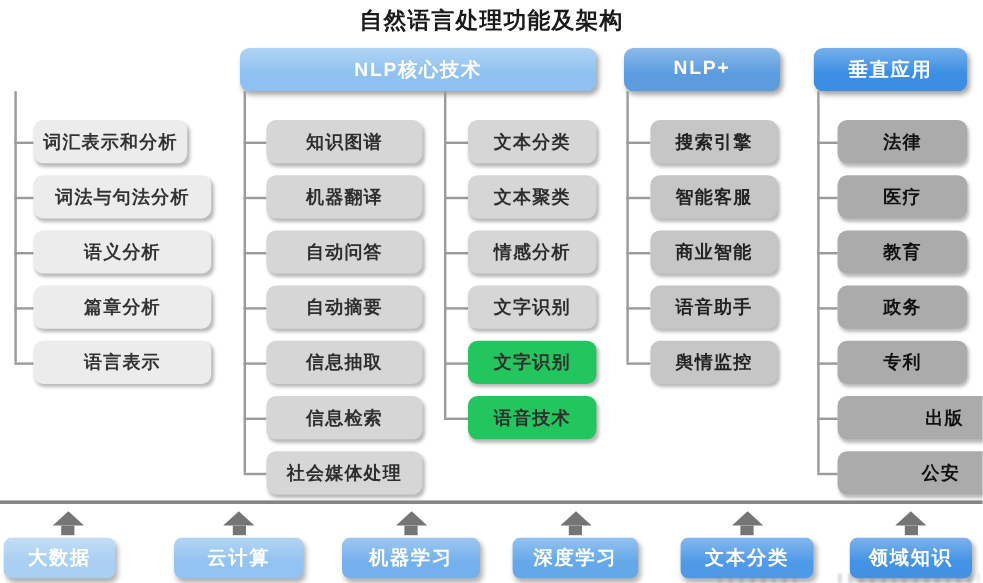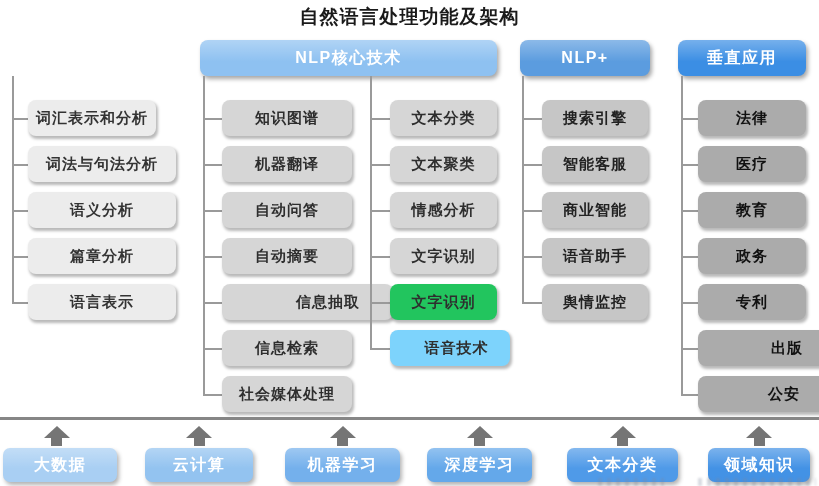--- a/index.html
+++ b/index.html
@@ -69,38 +69,38 @@
         <div class="vline" style="left: 3px; top: 36px; height: 318px; background: rgb(154, 154, 154);"></div>
         <div class="tick" style="left: 3px; width: 19px; top: 78px; background: rgb(154, 154, 154);"></div>
         <div class="node" style="left: 22px; top: 60px; width: 130px; background-color: rgb(214, 214, 214); color: rgb(46, 46, 46);">知识图谱</div>
         <div class="tick" style="left: 3px; width: 19px; top: 124px; background: rgb(154, 154, 154);"></div>
         <div class="node" style="left: 22px; top: 106px; width: 130px; background-color: rgb(214, 214, 214); color: rgb(46, 46, 46);">机器翻译</div>
         <div class="tick" style="left: 3px; width: 19px; top: 170px; background: rgb(154, 154, 154);"></div>
         <div class="node" style="left: 22px; top: 152px; width: 130px; background-color: rgb(214, 214, 214); color: rgb(46, 46, 46);">自动问答</div>
         <div class="tick" style="left: 3px; width: 19px; top: 216px; background: rgb(154, 154, 154);"></div>
         <div class="node" style="left: 22px; top: 198px; width: 130px; background-color: rgb(214, 214, 214); color: rgb(46, 46, 46);">自动摘要</div>
         <div class="tick" style="left: 3px; width: 19px; top: 262px; background: rgb(154, 154, 154);"></div>
-        <div class="node" style="left: 22px; top: 244px; width: 130px; background-color: rgb(214, 214, 214); color: rgb(46, 46, 46); padding-left: 41px;">信息抽取</div>
+        <div class="node" style="left: 22px; top: 244px; width: 130px; background-color: rgb(214, 214, 214); color: rgb(46, 46, 46);">信息抽取</div>
         <div class="tick" style="left: 3px; width: 19px; top: 308px; background: rgb(154, 154, 154);"></div>
         <div class="node" style="left: 22px; top: 290px; width: 130px; background-color: rgb(214, 214, 214); color: rgb(46, 46, 46);">信息检索</div>
         <div class="tick" style="left: 3px; width: 19px; top: 354px; background: rgb(154, 154, 154);"></div>
         <div class="node" style="left: 22px; top: 336px; width: 130px; background-color: rgb(214, 214, 214); color: rgb(46, 46, 46);">社会媒体处理</div>
         <div class="vline" style="left: 170px; top: 36px; height: 272px; background: rgb(154, 154, 154);"></div>
         <div class="tick" style="left: 170px; width: 20px; top: 78px; background: rgb(154, 154, 154);"></div>
         <div class="node" style="left: 190px; top: 60px; width: 107px; background-color: rgb(214, 214, 214); color: rgb(46, 46, 46);">文本分类</div>
         <div class="tick" style="left: 170px; width: 20px; top: 124px; background: rgb(154, 154, 154);"></div>
         <div class="node" style="left: 190px; top: 106px; width: 107px; background-color: rgb(214, 214, 214); color: rgb(46, 46, 46);">文本聚类</div>
         <div class="tick" style="left: 170px; width: 20px; top: 170px; background: rgb(154, 154, 154);"></div>
         <div class="node" style="left: 190px; top: 152px; width: 107px; background-color: rgb(214, 214, 214); color: rgb(46, 46, 46);">情感分析</div>
         <div class="tick" style="left: 170px; width: 20px; top: 216px; background: rgb(154, 154, 154);"></div>
         <div class="node" style="left: 190px; top: 198px; width: 107px; background-color: rgb(214, 214, 214); color: rgb(46, 46, 46);">文字识别</div>
         <div class="tick" style="left: 170px; width: 20px; top: 262px; background: rgb(154, 154, 154);"></div>
         <div class="node" style="left: 190px; top: 244px; width: 107px; background-color: #22c55e; color: rgb(46, 46, 46);">文字识别</div>
         <div class="tick" style="left: 170px; width: 20px; top: 308px; background: rgb(154, 154, 154);"></div>
-        <div class="node" style="left: 190px; top: 290px; width: 107px; background-color: #7dd3fc; color: rgb(46, 46, 46); padding-left: 13px;">语音技术</div>
+        <div class="node" style="left: 190px; top: 290px; width: 107px; background-color: #22c55e; color: rgb(46, 46, 46);">语音技术</div>
       </div>
       <div class="col" style="left: 520px; width: 130px;">
         <div class="col-header sheen" style="background-color: rgb(91, 156, 223); color: rgb(255, 255, 255);">NLP+</div>
         <div class="vline" style="left: 2px; top: 36px; height: 226px; background: rgb(154, 154, 154);"></div>
         <div class="tick" style="left: 2px; width: 20px; top: 78px; background: rgb(154, 154, 154);"></div>
         <div class="node" style="left: 22px; top: 60px; width: 106px; background-color: rgb(198, 198, 198); color: rgb(34, 34, 34);">搜索引擎</div>
         <div class="tick" style="left: 2px; width: 20px; top: 124px; background: rgb(154, 154, 154);"></div>
         <div class="node" style="left: 22px; top: 106px; width: 106px; background-color: rgb(198, 198, 198); color: rgb(34, 34, 34);">智能客服</div>
         <div class="tick" style="left: 2px; width: 20px; top: 170px; background: rgb(154, 154, 154);"></div>
         <div class="node" style="left: 22px; top: 152px; width: 106px; background-color: rgb(198, 198, 198); color: rgb(34, 34, 34);">商业智能</div>
@@ -127,21 +127,21 @@
         <div class="tick" style="left: 3px; width: 17px; top: 354px; background: rgb(154, 154, 154);"></div>
         <div class="node" style="left: 20px; top: 336px; width: 108px; background-color: rgb(171, 171, 171); color: rgb(17, 17, 17); padding-left: 32px;">公安</div>
       </div>
     </div>
   <div class="separator" id="separator" style="background: rgb(134, 134, 134);"></div>
   <div id="foundation">
       <div class="up-arrow" style="left: 43.5px;">
         <div class="head" style="border-bottom-color: rgb(117, 117, 117);"></div>
         <div class="stem" style="background: rgb(117, 117, 117);"></div>
       </div>
-      <div class="fbox sheen" style="left: 3px; width: 114px; background-color: rgb(169, 207, 243); color: rgb(255, 255, 255);">大数据</div>
+      <div class="fbox sheen" style="left: 3px; width: 93px; background-color: rgb(169, 207, 243); color: rgb(255, 255, 255);">大数据</div>
       <div class="up-arrow" style="left: 186px;">
         <div class="head" style="border-bottom-color: rgb(117, 117, 117);"></div>
         <div class="stem" style="background: rgb(117, 117, 117);"></div>
       </div>
       <div class="fbox sheen" style="left: 145px; width: 108px; background-color: rgb(147, 195, 240); color: rgb(255, 255, 255);">云计算</div>
       <div class="up-arrow" style="left: 329.5px;">
         <div class="head" style="border-bottom-color: rgb(117, 117, 117);"></div>
         <div class="stem" style="background: rgb(117, 117, 117);"></div>
       </div>
       <div class="fbox sheen" style="left: 285px; width: 115px; background-color: rgb(116, 176, 236); color: rgb(255, 255, 255);">机器学习</div>

